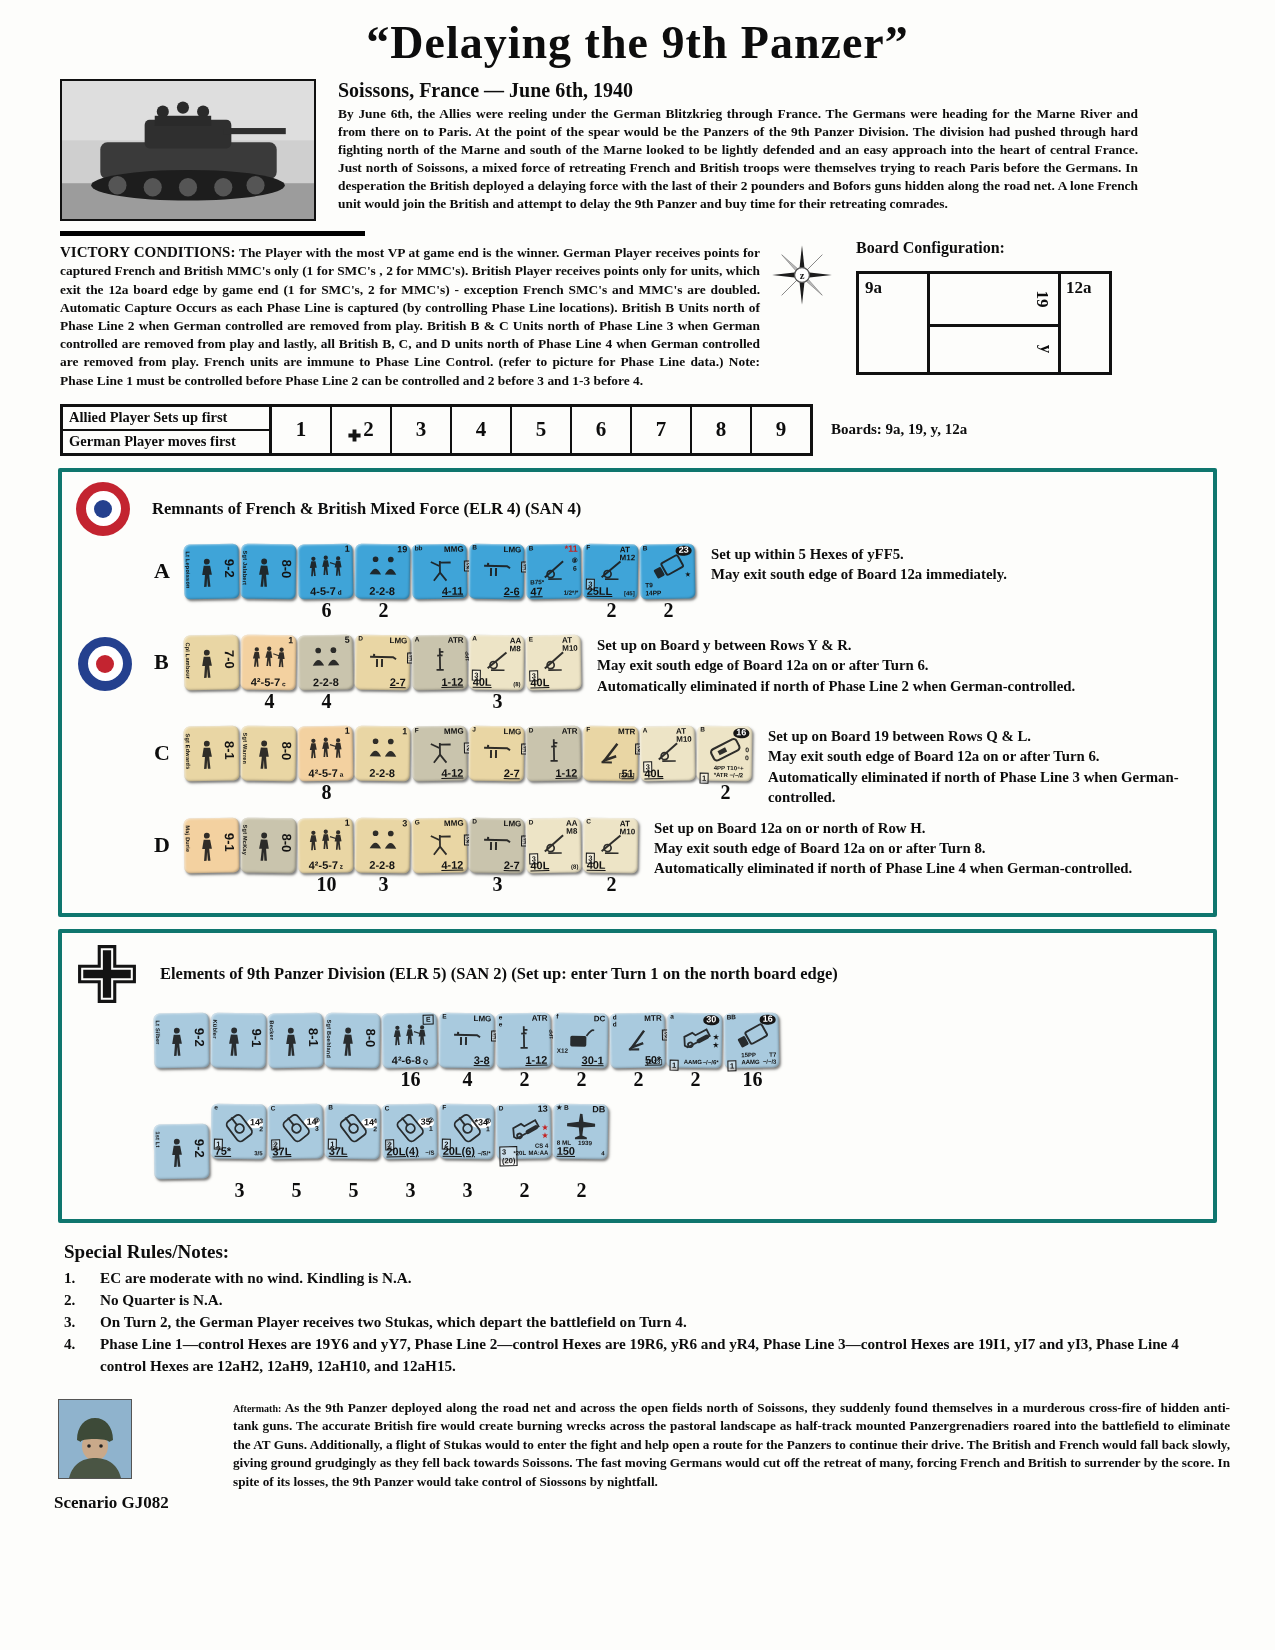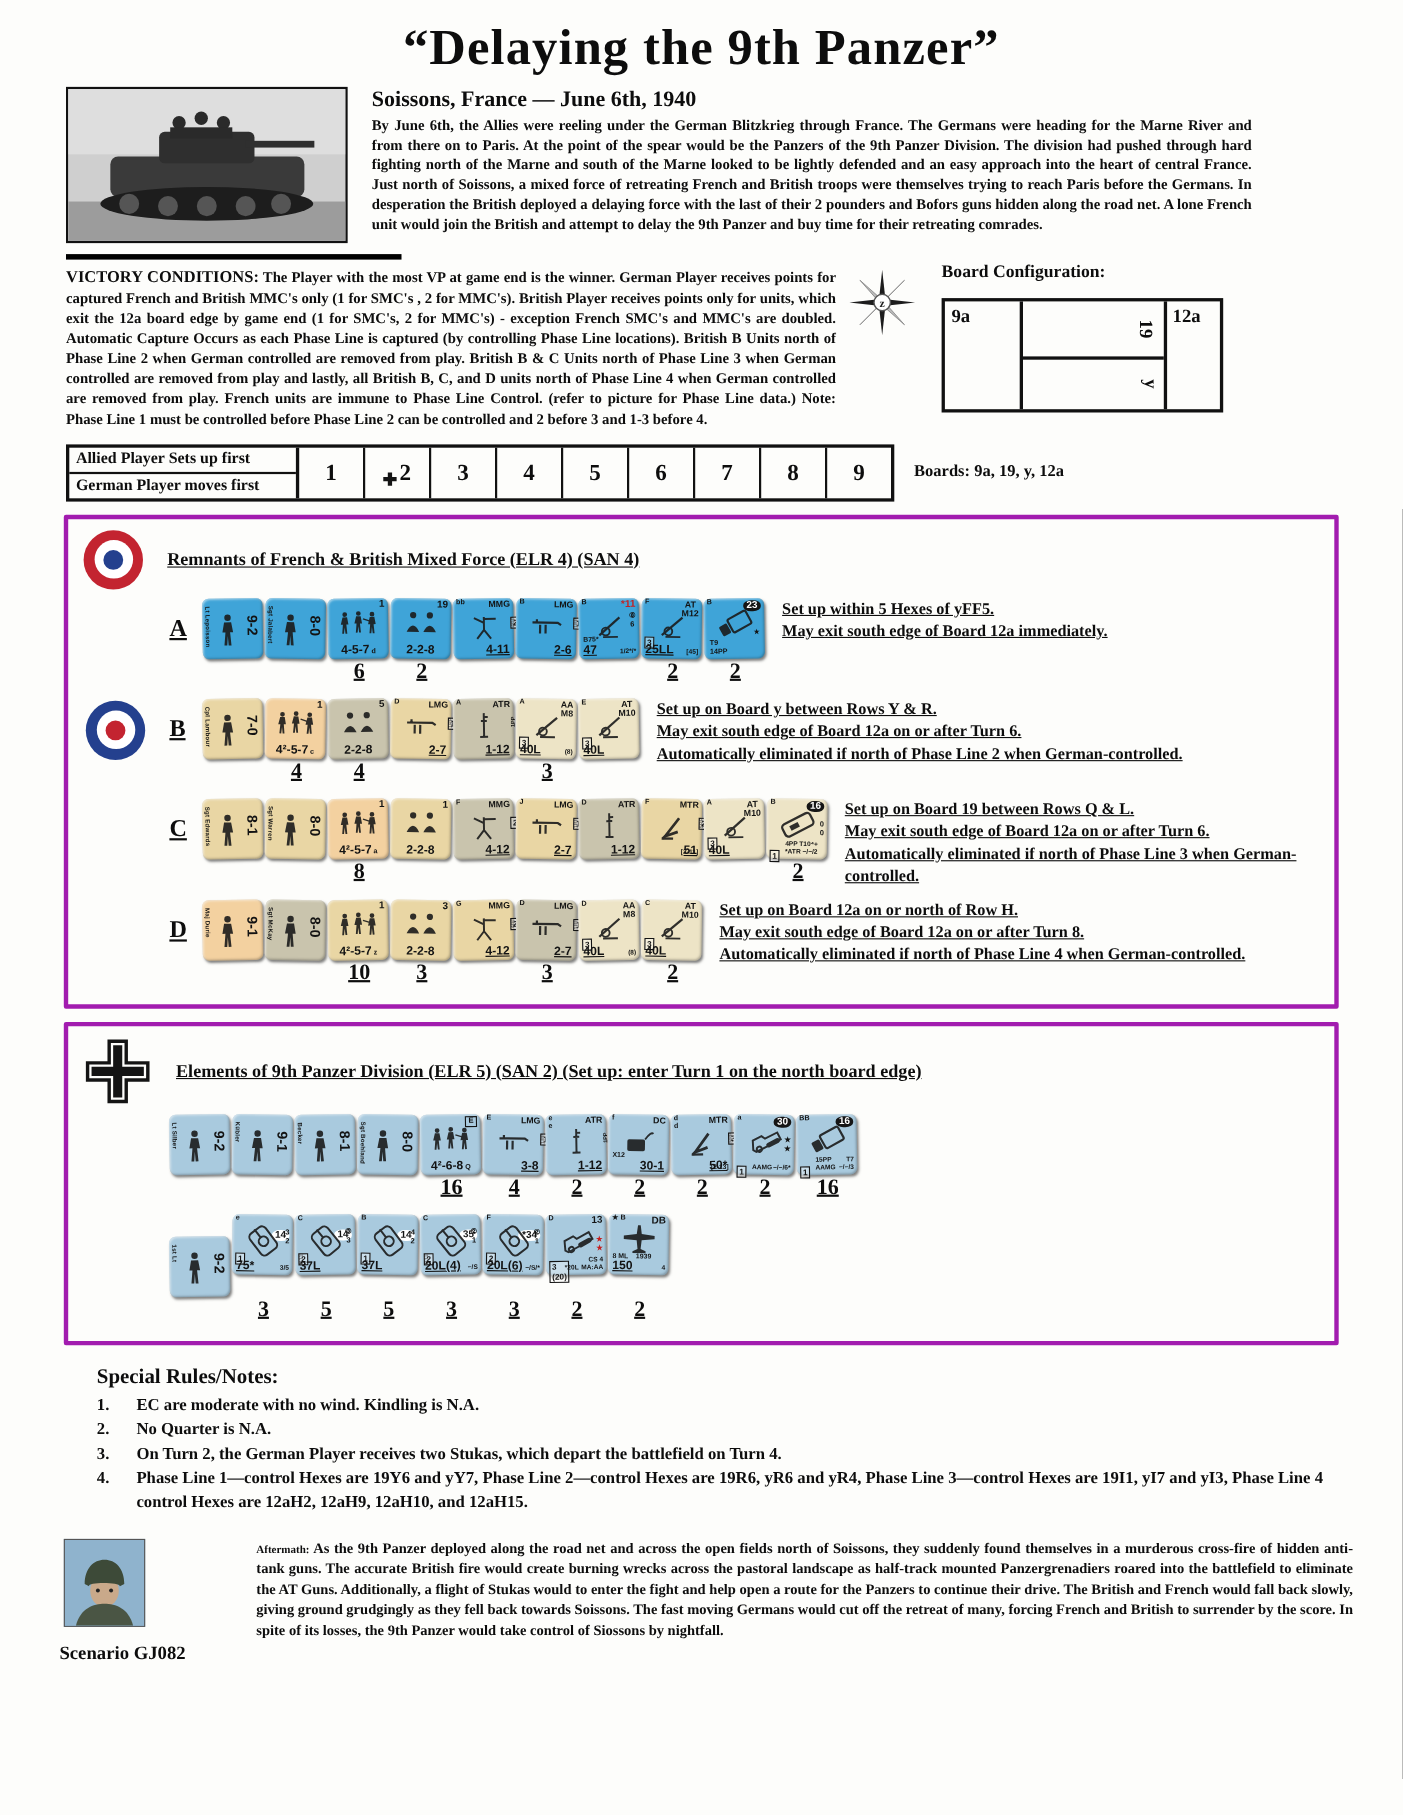--- a/index.html
+++ b/index.html
@@ -36,21 +36,21 @@
   .turn-track{display:flex;border:3px solid #111;}
   .tt-label{width:206px;border-right:3px solid #111;font-size:14.5px;font-weight:bold;display:flex;flex-direction:column;}
   .tt-label div{padding:2px 6px;flex:1;display:flex;align-items:center;}
   .tt-label div:first-child{border-bottom:2px solid #111;}
   .tt-cell{width:58px;border-right:2px solid #111;display:flex;align-items:center;justify-content:center;
            font-size:21px;font-weight:bold;height:46px;gap:2px;}
   .tt-cell:last-child{border-right:none;}
   .boards-note{font-size:15px;font-weight:bold;}
   .mini-cross{width:13px;height:13px;flex:none;}
   
-  .obox{border:4px solid #a21caf;border-radius:2px;margin:12px 58px 0 58px;padding:10px 10px 4px 14px;position:relative;text-decoration:underline;}
+  .obox{border:4px solid #0f766e;border-radius:2px;margin:12px 58px 0 58px;padding:10px 10px 4px 14px;position:relative;}
   .ob-head{display:flex;align-items:center;gap:22px;margin-bottom:8px;}
   .ob-title{font-size:16.5px;font-weight:bold;}
   .roundel{width:54px;height:54px;border-radius:50%;display:grid;place-items:center;flex:none;}
   .roundel .mid{width:35px;height:35px;border-radius:50%;background:#fff;display:grid;place-items:center;}
   .roundel .core{width:18px;height:18px;border-radius:50%;}
   .roundel.french{background:#c32430;} .roundel.french .core{background:#24408e;}
   .roundel.british{background:#24408e;} .roundel.british .core{background:#c32430;}
   .grp{position:relative;display:flex;align-items:flex-start;margin:2px 0 10px 0;padding-left:78px;}
   .grp .roundel{position:absolute;left:2px;top:2px;}
   .grp-label{width:30px;font-size:22px;font-weight:bold;margin-top:14px;flex:none;}
@@ -66,21 +66,21 @@
            box-shadow:1.5px 2px 2.5px rgba(0,0,0,.5), inset -1px -1px 2px rgba(0,0,0,.25), inset 1px 1px 2px rgba(255,255,255,.55);}
   .c-row .counter:nth-child(odd){transform:rotate(-1deg);}
   .c-row .counter:nth-child(even){transform:rotate(0.9deg);}
   .counter span{position:absolute;}
   .c-tl{top:1px;left:3px;font-size:6.5px;font-weight:bold;white-space:pre-line;line-height:1.05;}
   .c-tr{top:1px;right:3px;font-size:9px;font-weight:bold;line-height:1.1;}
   .c-tr.red{color:#c42020;}
   .c-tr.oval{background:#151515;color:#fff;border-radius:45%;padding:0 3px;top:2px;}
   .c-tr.wov{background:#fff;border-radius:45%;padding:0 3px;top:14px;}
   .c-tr.box{border:1px solid #131313;padding:0 2px;font-size:7px;top:2px;}
-  .c-lab{top:2px;right:3px;font-size:8px;font-weight:bold;white-space:pre-line;text-align:center;line-height:1.05;margin-left:28px;}
+  .c-lab{top:2px;right:3px;font-size:8px;font-weight:bold;white-space:pre-line;text-align:left;line-height:1.05;margin-left:28px;}
   .c-nm{left:1px;top:7px;writing-mode:vertical-rl;font-size:5.6px;font-weight:bold;letter-spacing:.2px;}
   .c-ic{left:50%;top:46%;transform:translate(-50%,-50%);width:30px;height:27px;opacity:.9;}
   .c-ic svg{width:100%;height:100%;}
   .t-ldr .c-ic{left:42%;top:52%;width:22px;height:34px;}
   .t-sqd .c-ic{top:40%;width:38px;}
   .t-tank .c-ic{transform:translate(-50%,-54%) rotate(-38deg);width:26px;height:30px;}
   .t-veh .c-ic{transform:translate(-50%,-56%) rotate(-28deg);width:32px;}
   .t-pl .c-ic{top:42%;width:30px;height:28px;}
   .t-ldr .c-m{right:2px;top:50%;transform:translateY(-50%);writing-mode:vertical-rl;font-size:13px;font-weight:bold;}
   .c-m{bottom:2px;left:4px;font-size:11px;font-weight:bold;white-space:nowrap;}
@@ -97,21 +97,21 @@
   .c-stack.red{color:#c42020;}
   .t-veh .c-stack{top:20px;}
   .c-boxwrap{position:absolute;display:flex;align-items:center;gap:1px;}
   .t-sw .c-boxwrap{right:3px;top:22px;}
   .t-gun .c-boxwrap,.t-tank .c-boxwrap{left:3px;bottom:15px;}
   .t-veh .c-boxwrap{left:3px;bottom:3px;}
   .c-boxpre{font-size:5px;font-weight:bold;writing-mode:vertical-rl;transform:rotate(180deg);}
   .c-box{border:1px solid #131313;font-size:7.5px;font-weight:bold;padding:0 1.5px;background:rgba(255,255,255,.4);}
   .c-star{right:4px;top:27px;font-size:7px;}
   
-  .rules{margin:18px 60px 0 88px;}
+  .rules{margin:18px 60px 0 64px;}
   .rules-title{font-size:19px;font-weight:bold;margin-bottom:4px;}
   .rule{display:grid;grid-template-columns:36px 1fr;font-size:15.2px;font-weight:bold;line-height:1.45;}
   .aft{display:flex;margin:22px 45px 0 50px;gap:14px;}
   .aft-left{width:165px;flex:none;text-align:left;padding-left:4px;}
   .portrait{width:72px;height:78px;border:1px solid #555;background:#8fb3cd;margin-left:4px;}
   .portrait svg{width:100%;height:100%;display:block;}
   .scenario-id{font-size:17px;font-weight:bold;margin-top:14px;}
   .aft-text{flex:1;font-size:13.2px;font-weight:bold;line-height:1.4;text-align:justify;}
   .aft-label{font-size:10px;}
 </style>

